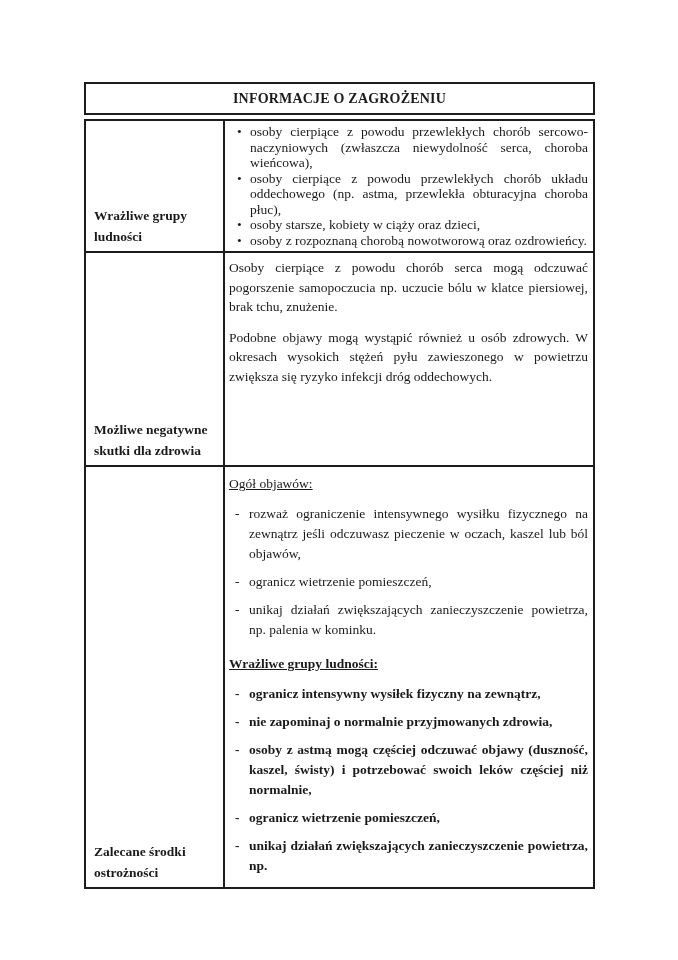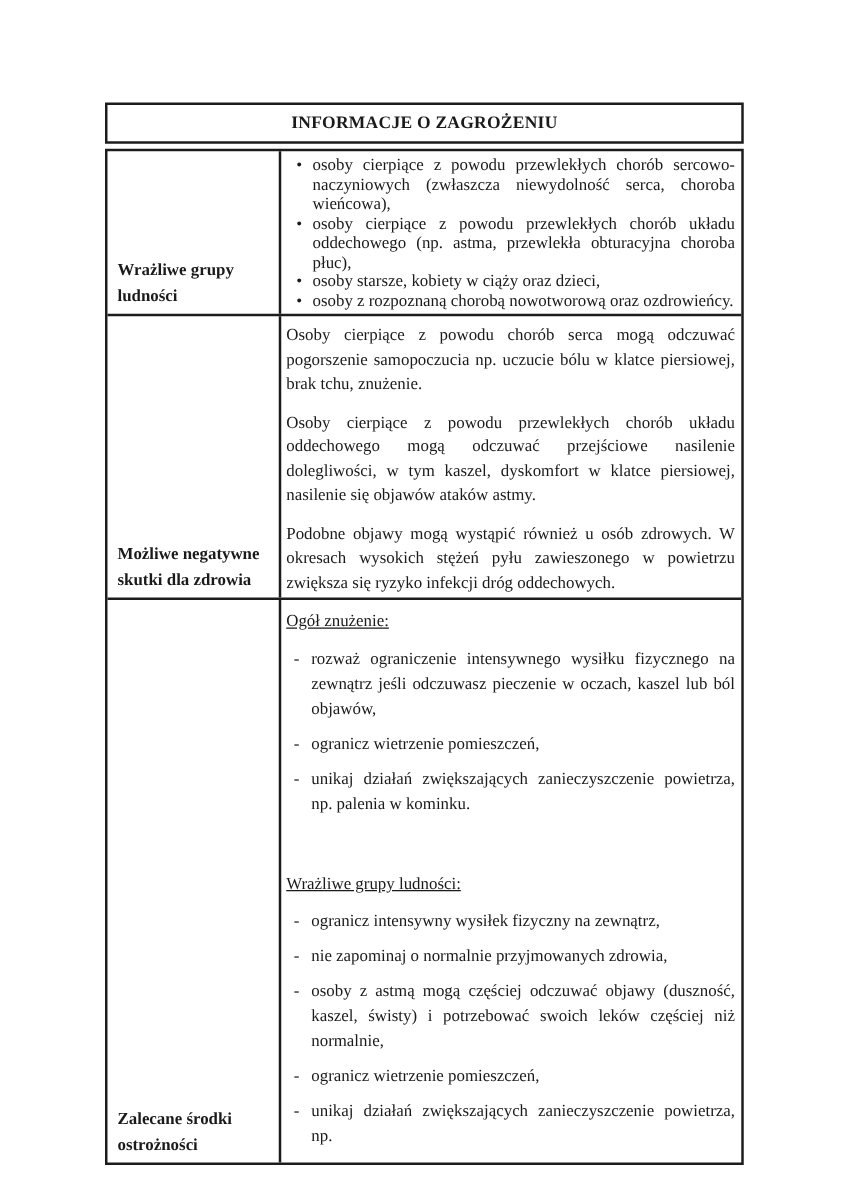--- a/index.html
+++ b/index.html
@@ -89,21 +89,21 @@
     text-align: justify;
     line-height: 20px;
     margin-bottom: 8px;
   }
   .dash-item::before {
     content: "-";
     position: absolute;
     left: 6px;
     top: 0;
   }
-  .section-2 { margin-top: 44px; }
+  .section-2 { margin-top: 14px; font-weight: bold; }
 </style>
 </head>
 <body>
 
 <div class="doc-table">
 
   <div class="header-cell">
     <span>INFORMACJE O ZAGROŻENIU</span>
   </div>
 
@@ -120,33 +120,32 @@
         <div class="bullet-item">osoby z rozpoznaną chorobą nowotworową oraz ozdrowieńcy.</div>
       </div>
     </div>
 
     <div class="row row-2">
       <div class="label-cell">
         <span>Możliwe negatywne skutki dla zdrowia</span>
       </div>
       <div class="content-cell">
         <div class="paragraph">Osoby cierpiące z powodu chorób serca mogą odczuwać pogorszenie samopoczucia np. uczucie bólu w klatce piersiowej, brak tchu, znużenie.</div>
-        <div class="paragraph">Osoby cierpiące z powodu przewlekłych chorób układu oddechowego mogą odczuwać przejściowe nasilenie dolegliwości, w tym kaszel, dyskomfort w klatce piersiowej, nasilenie się objawów ataków astmy.</div>
         <div class="paragraph">Podobne objawy mogą wystąpić również u osób zdrowych. W okresach wysokich stężeń pyłu zawieszonego w powietrzu zwiększa się ryzyko infekcji dróg oddechowych.</div>
       </div>
     </div>
 
     <div class="row row-3">
       <div class="label-cell">
         <span>Zalecane środki ostrożności</span>
       </div>
       <div class="content-cell">
 
         <div class="section section-1">
-          <div class="list-heading">Ogół znużenie:</div>
+          <div class="list-heading">Ogół objawów:</div>
           <div class="dash-item">rozważ ograniczenie intensywnego wysiłku fizycznego na zewnątrz jeśli odczuwasz pieczenie w oczach, kaszel lub ból objawów,</div>
           <div class="dash-item">ogranicz wietrzenie pomieszczeń,</div>
           <div class="dash-item">unikaj działań zwiększających zanieczyszczenie powietrza, np. palenia w kominku.</div>
         </div>
 
         <div class="section section-2">
           <div class="list-heading">Wrażliwe grupy ludności:</div>
           <div class="dash-item">ogranicz intensywny wysiłek fizyczny na zewnątrz,</div>
           <div class="dash-item">nie zapominaj o normalnie przyjmowanych zdrowia,</div>
           <div class="dash-item">osoby z astmą mogą częściej odczuwać objawy (duszność, kaszel, świsty) i potrzebować swoich leków częściej niż normalnie,</div>

